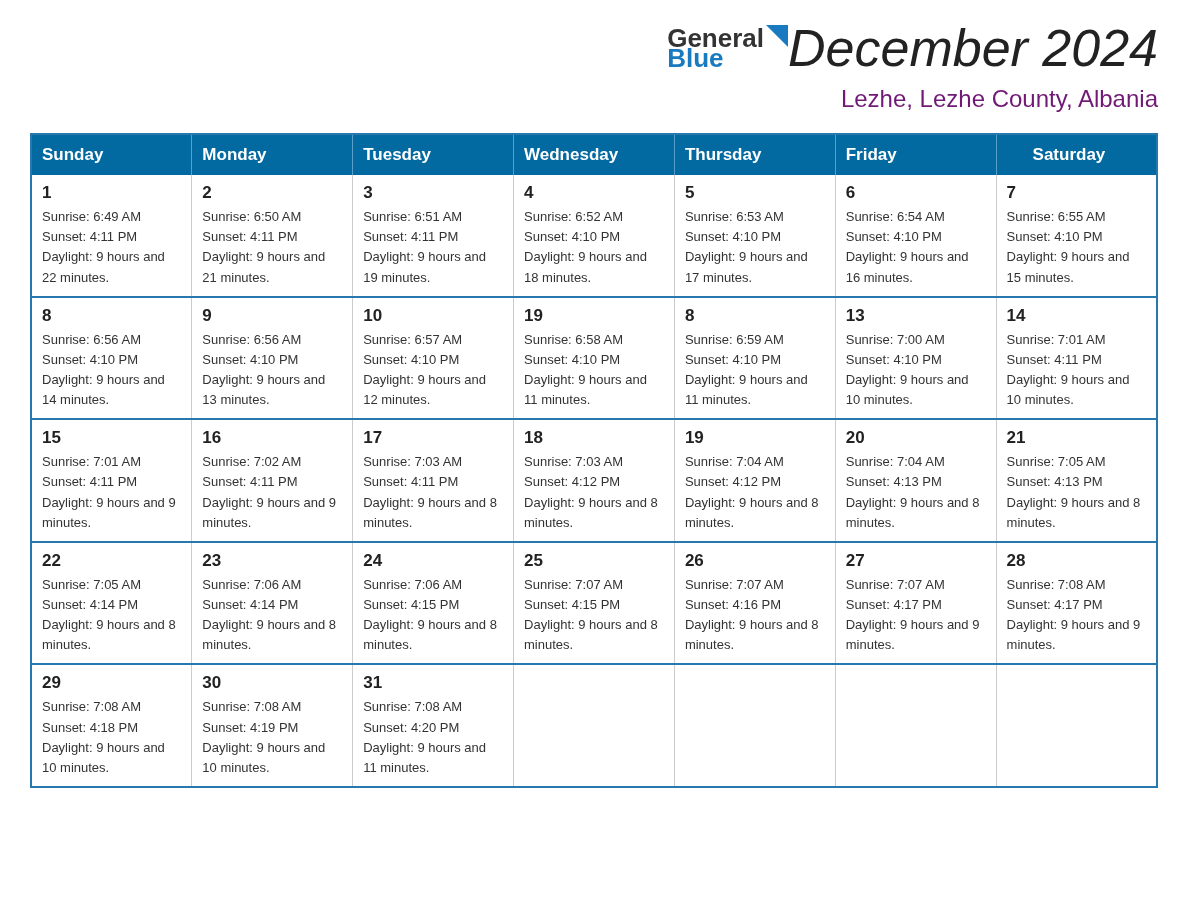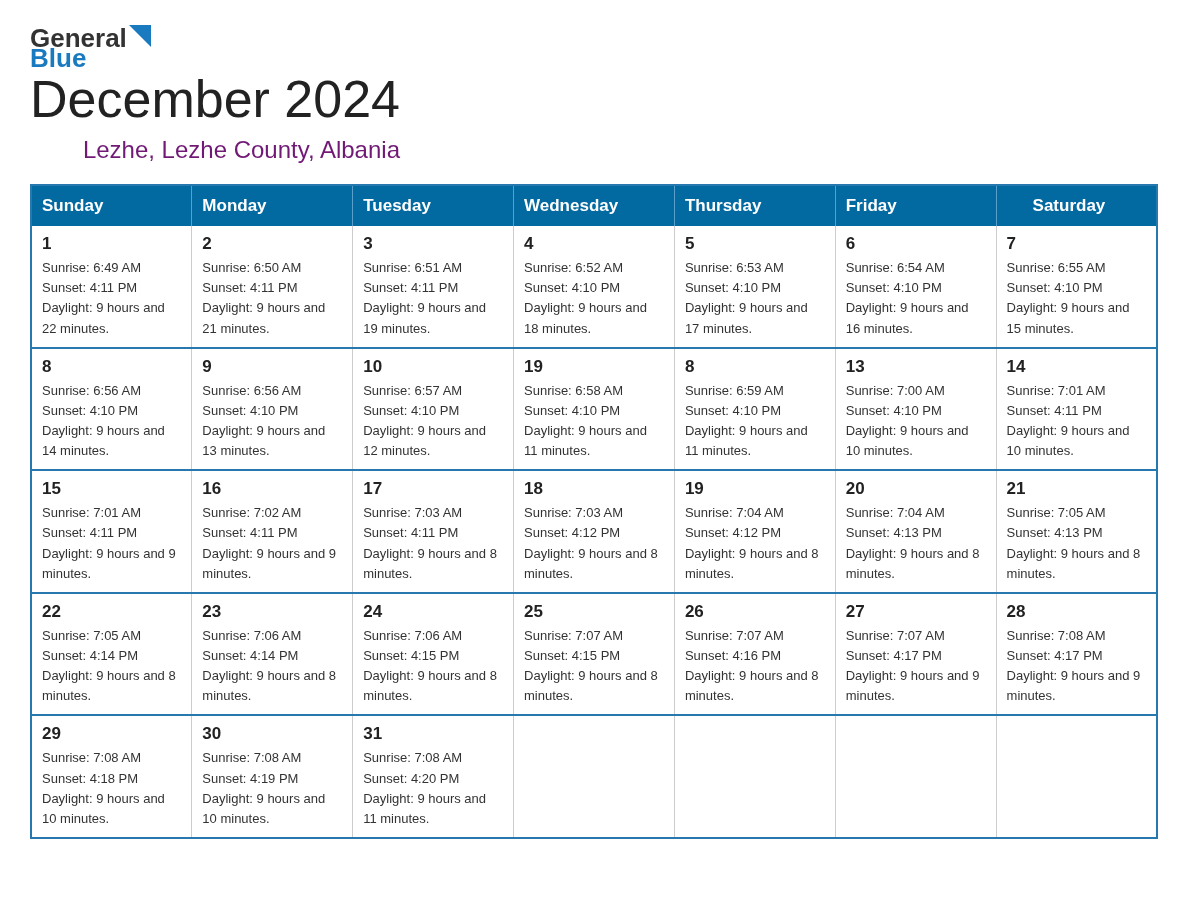--- a/index.html
+++ b/index.html
@@ -8,41 +8,41 @@
       background: #fff;
       padding: 20px 30px;
       width: 1188px;
       min-height: 918px;
     }
     .header {
       display: flex;
       justify-content: flex-end;
       align-items: flex-start;
       margin-bottom: 20px;
-      flex-direction: column;
     }
     .logo {
       display: flex;
       align-items: center;
       margin-top: 5px;
     }
     .logo-text {
       font-size: 26px;
       font-weight: bold;
       color: #333;
       line-height: 1;
     }
     .title-block {
       text-align: right;
     }
     .month-title {
       font-size: 52px;
       font-weight: normal;
       color: #222;
       line-height: 1.1;
+      font-style: italic;
     }
     .location {
       font-size: 24px;
       color: #701a75;
       margin-top: 8px;
     }
     .calendar {
       width: 100%;
       border-collapse: collapse;
       border: 2px solid #2878b0;

